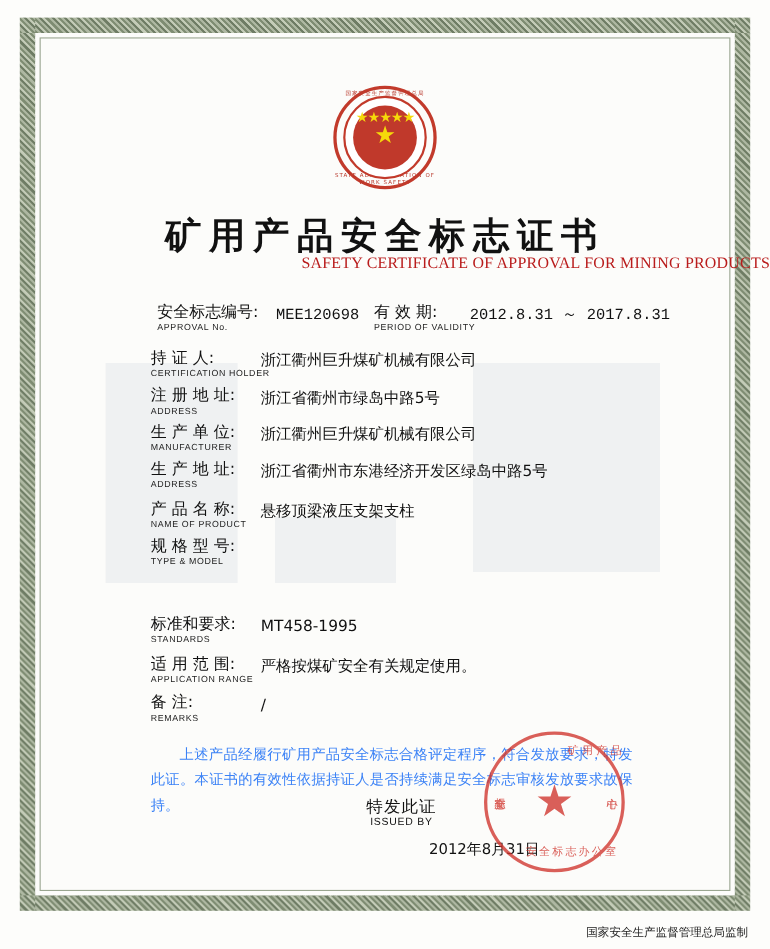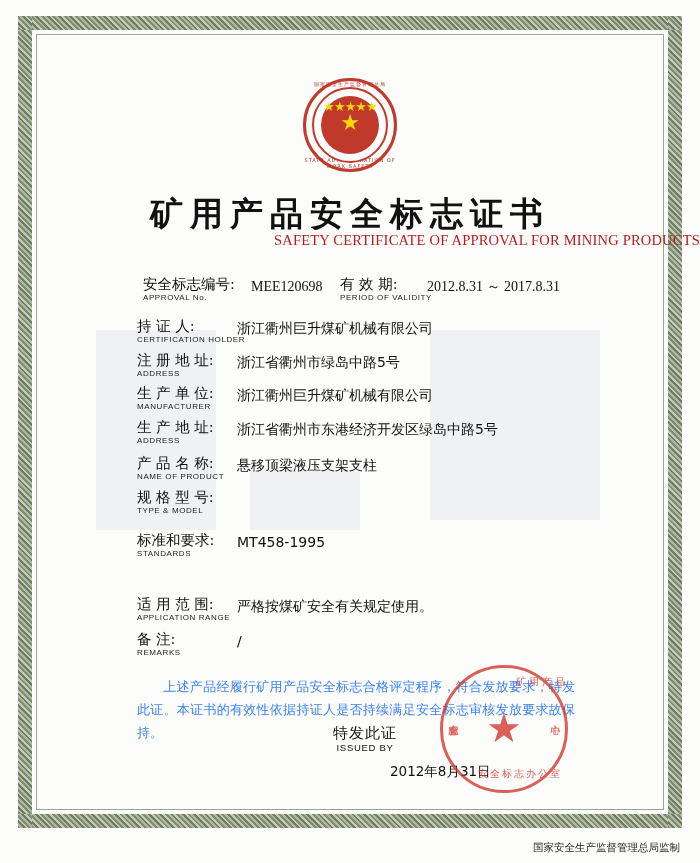--- a/index.html
+++ b/index.html
@@ -185,21 +185,21 @@
     white-space: nowrap;
   }
   .value {
     font-size: 14px;
     color: #111;
     font-family: "DejaVu Sans", sans-serif;
     white-space: nowrap;
     line-height: 17px;
   }
   .value-serif {
-    font-family: Liberation Serif, serif;
+    font-family: Liberation Mono, monospace;
     font-size: 14px;
   }
 
   .row-label-box {
     position: absolute;
     left: 0; top: 0;
   }
   .row-value-box {
     position: absolute;
     top: 1px;
@@ -210,21 +210,21 @@
   #row-approval .row-value-box { left: 108px; }
   #row-validity { left: 340px; top: 276px; width: 300px; }
   #row-validity .row-value-box { left: 87px; }
 
   #row-holder      { left: 137px; top: 318px; width: 420px; }
   #row-address1    { left: 137px; top: 352px; width: 420px; }
   #row-manufacturer{ left: 137px; top: 385px; width: 420px; }
   #row-address2    { left: 137px; top: 419px; width: 460px; }
   #row-product     { left: 137px; top: 455px; width: 420px; }
   #row-model       { left: 137px; top: 489px; width: 420px; }
-  #row-standards   { left: 137px; top: 532px; width: 420px; }
+  #row-standards   { left: 137px; top: 560px; width: 420px; }
   #row-apprange    { left: 137px; top: 596px; width: 430px; }
   #row-remarks     { left: 137px; top: 631px; width: 420px; }
 
   .field-row.wide .row-value-box { left: 100px; }
 
   
   #statement {
     position: absolute;
     left: 137px;
     top: 675px;

